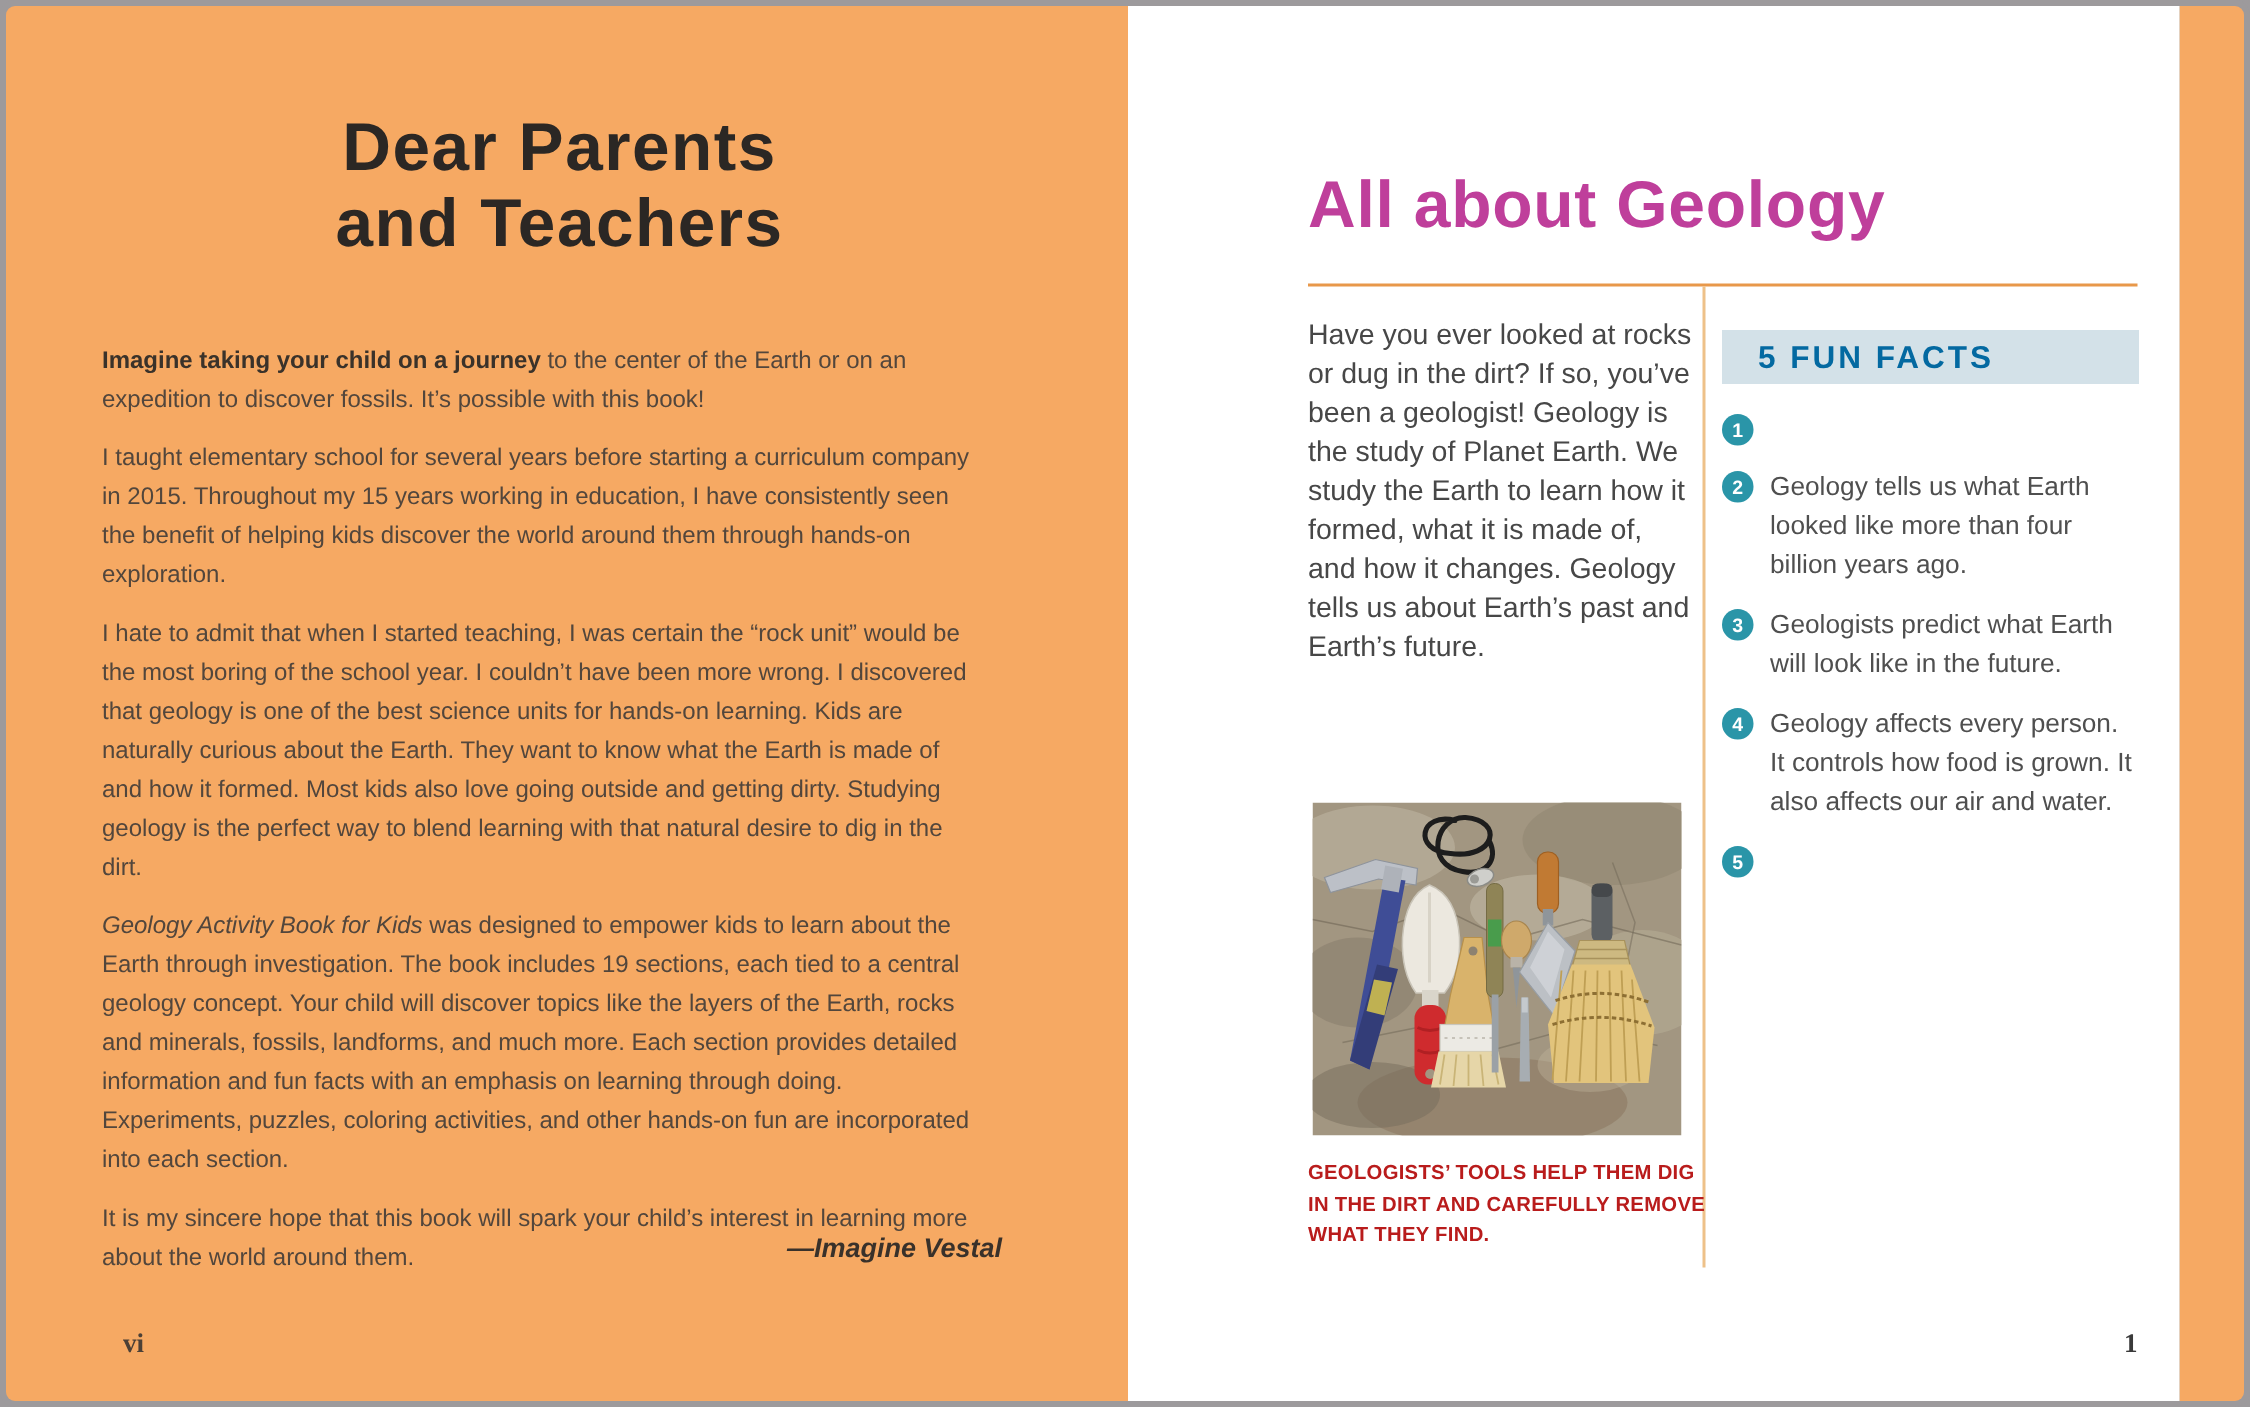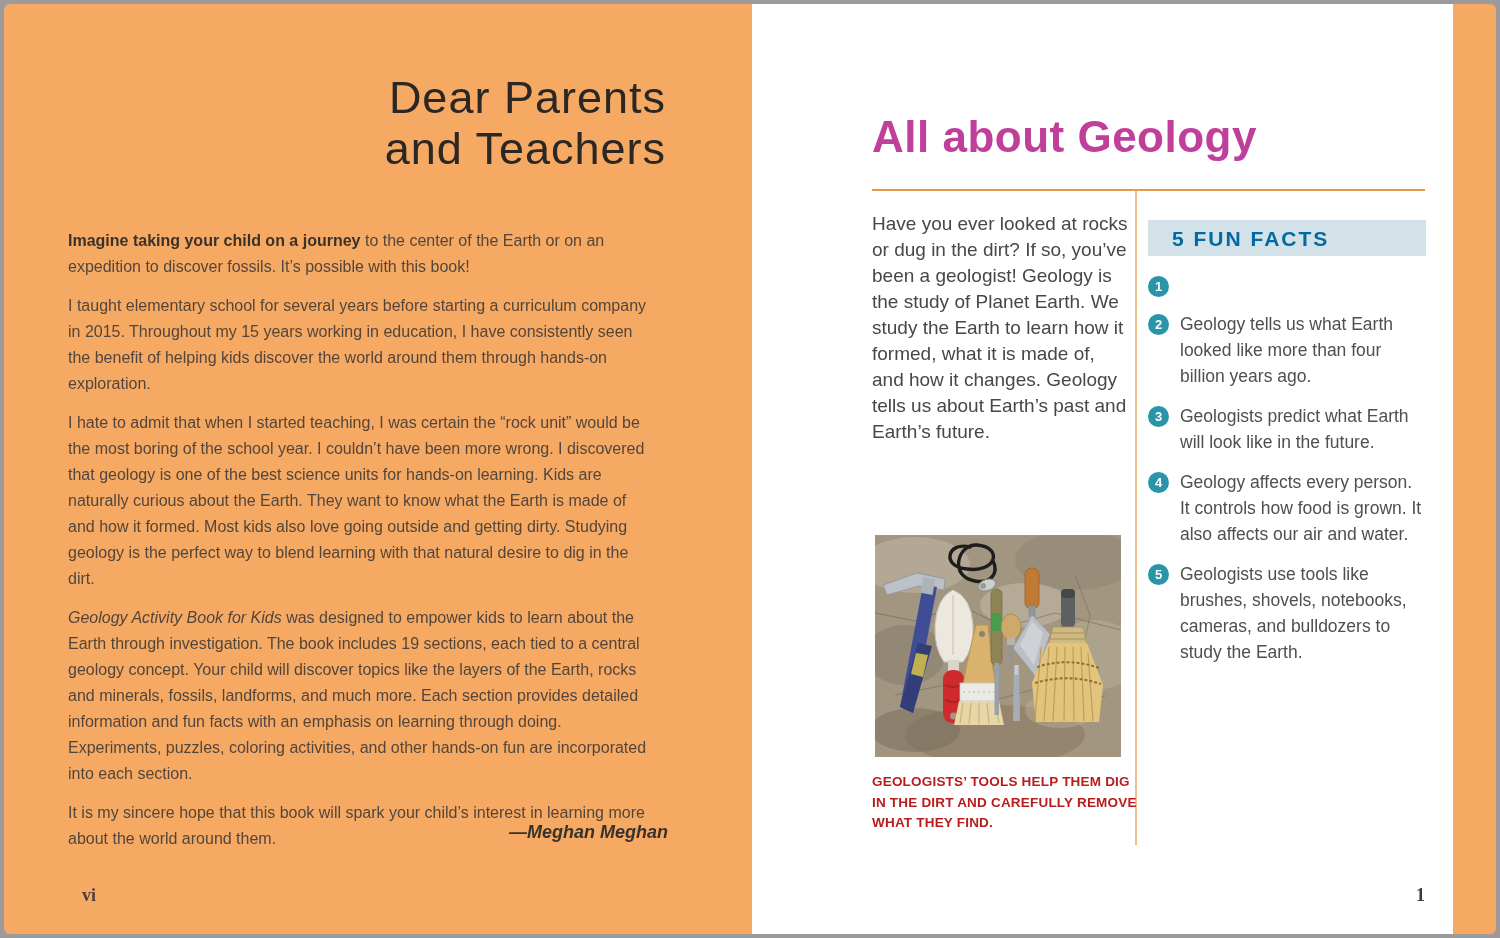--- a/index.html
+++ b/index.html
@@ -10,21 +10,21 @@
     position:absolute; inset:0;
     border:4px solid #9d9a9c; border-radius:10px;
     overflow:hidden; display:flex;
   }
 
   
   .page-left { width:748px; background:#f6a963; position:relative; flex:none; }
 
   .lp-title {
     position:absolute; top:68px; left:76px; width:586px;
-    text-align:right; font-weight:normal; color:#2b2724;
+    text-align:center; font-weight:bold; color:#2b2724;
     font-size:45px; line-height:51px; letter-spacing:1px;
   }
   .lp-body { position:absolute; top:224px; left:64px; width:588px; }
   .lp-body p {
     font-size:16px; line-height:26px; color:#52463c; margin:0 0 13px;
   }
   .lead-bold { font-weight:bold; color:#3a322a; }
   .lead-italic { font-style:italic; }
   .lp-signature {
     text-align:right; font-style:italic; font-weight:bold;
@@ -99,21 +99,21 @@
         <p><span></span><span>I taught elementary school for several years before starting a curriculum company in 2015. Throughout my 15 years working in education, I have consistently seen the benefit of helping kids discover the world around them through hands-on exploration.</span></p>
 
         <p><span></span><span>I hate to admit that when I started teaching, I was certain the “rock unit” would be the most boring of the school year. I couldn’t have been more wrong. I discovered that geology is one of the best science units for hands-on learning. Kids are naturally curious about the Earth. They want to know what the Earth is made of and how it formed. Most kids also love going outside and getting dirty. Studying geology is the perfect way to blend learning with that natural desire to dig in the dirt.</span></p>
 
         <p><span class="lead-italic">Geology Activity Book for Kids</span><span> was designed to empower kids to learn about the Earth through investigation. The book includes 19 sections, each tied to a central geology concept. Your child will discover topics like the layers of the Earth, rocks and minerals, fossils, landforms, and much more. Each section provides detailed information and fun facts with an emphasis on learning through doing. Experiments, puzzles, coloring activities, and other hands-on fun are incorporated into each section.</span></p>
 
         <p><span></span><span>It is my sincere hope that this book will spark your child’s interest in learning more about the world around them.</span></p>
       </div>
 
     <div class="lp-body" style="top:auto"></div>
-    <div class="lp-signature" style="position:absolute; top:810px; left:76px; width:588px;">—Meghan Meghan</div>
+    <div class="lp-signature" style="position:absolute; top:810px; left:76px; width:588px;">—Imagine Vestal</div>
 
     <div class="page-num left">vi</div>
   </div>
 
   <div class="page-right">
     <h1 class="rp-title">All about Geology</h1>
     <div class="rp-rule"></div>
     <div class="rp-divider"></div>
 
     <p class="rp-intro">Have you ever looked at rocks or dug in the dirt? If so, you’ve been a geologist! Geology is the study of Planet Earth. We study the Earth to learn how it formed, what it is made of, and how it changes. Geology tells us about Earth’s past and Earth’s future.</p>
@@ -223,21 +223,20 @@
             <span class="fact-text">Geologists predict what Earth will look like in the future.</span>
           </li>
 
           <li class="fact">
             <span class="fact-num">4</span>
             <span class="fact-text">Geology affects every person. It controls how food is grown. It also affects our air and water.</span>
           </li>
 
           <li class="fact">
             <span class="fact-num">5</span>
-            <span class="fact-text">Geologists use tools like brushes, shovels, notebooks, cameras, and bulldozers to study the Earth.</span>
           </li>
         </ol>
     </div>
 
     <div class="page-num right">1</div>
   </div>
 
   <div class="edge-strip"></div>
 </div>
 

